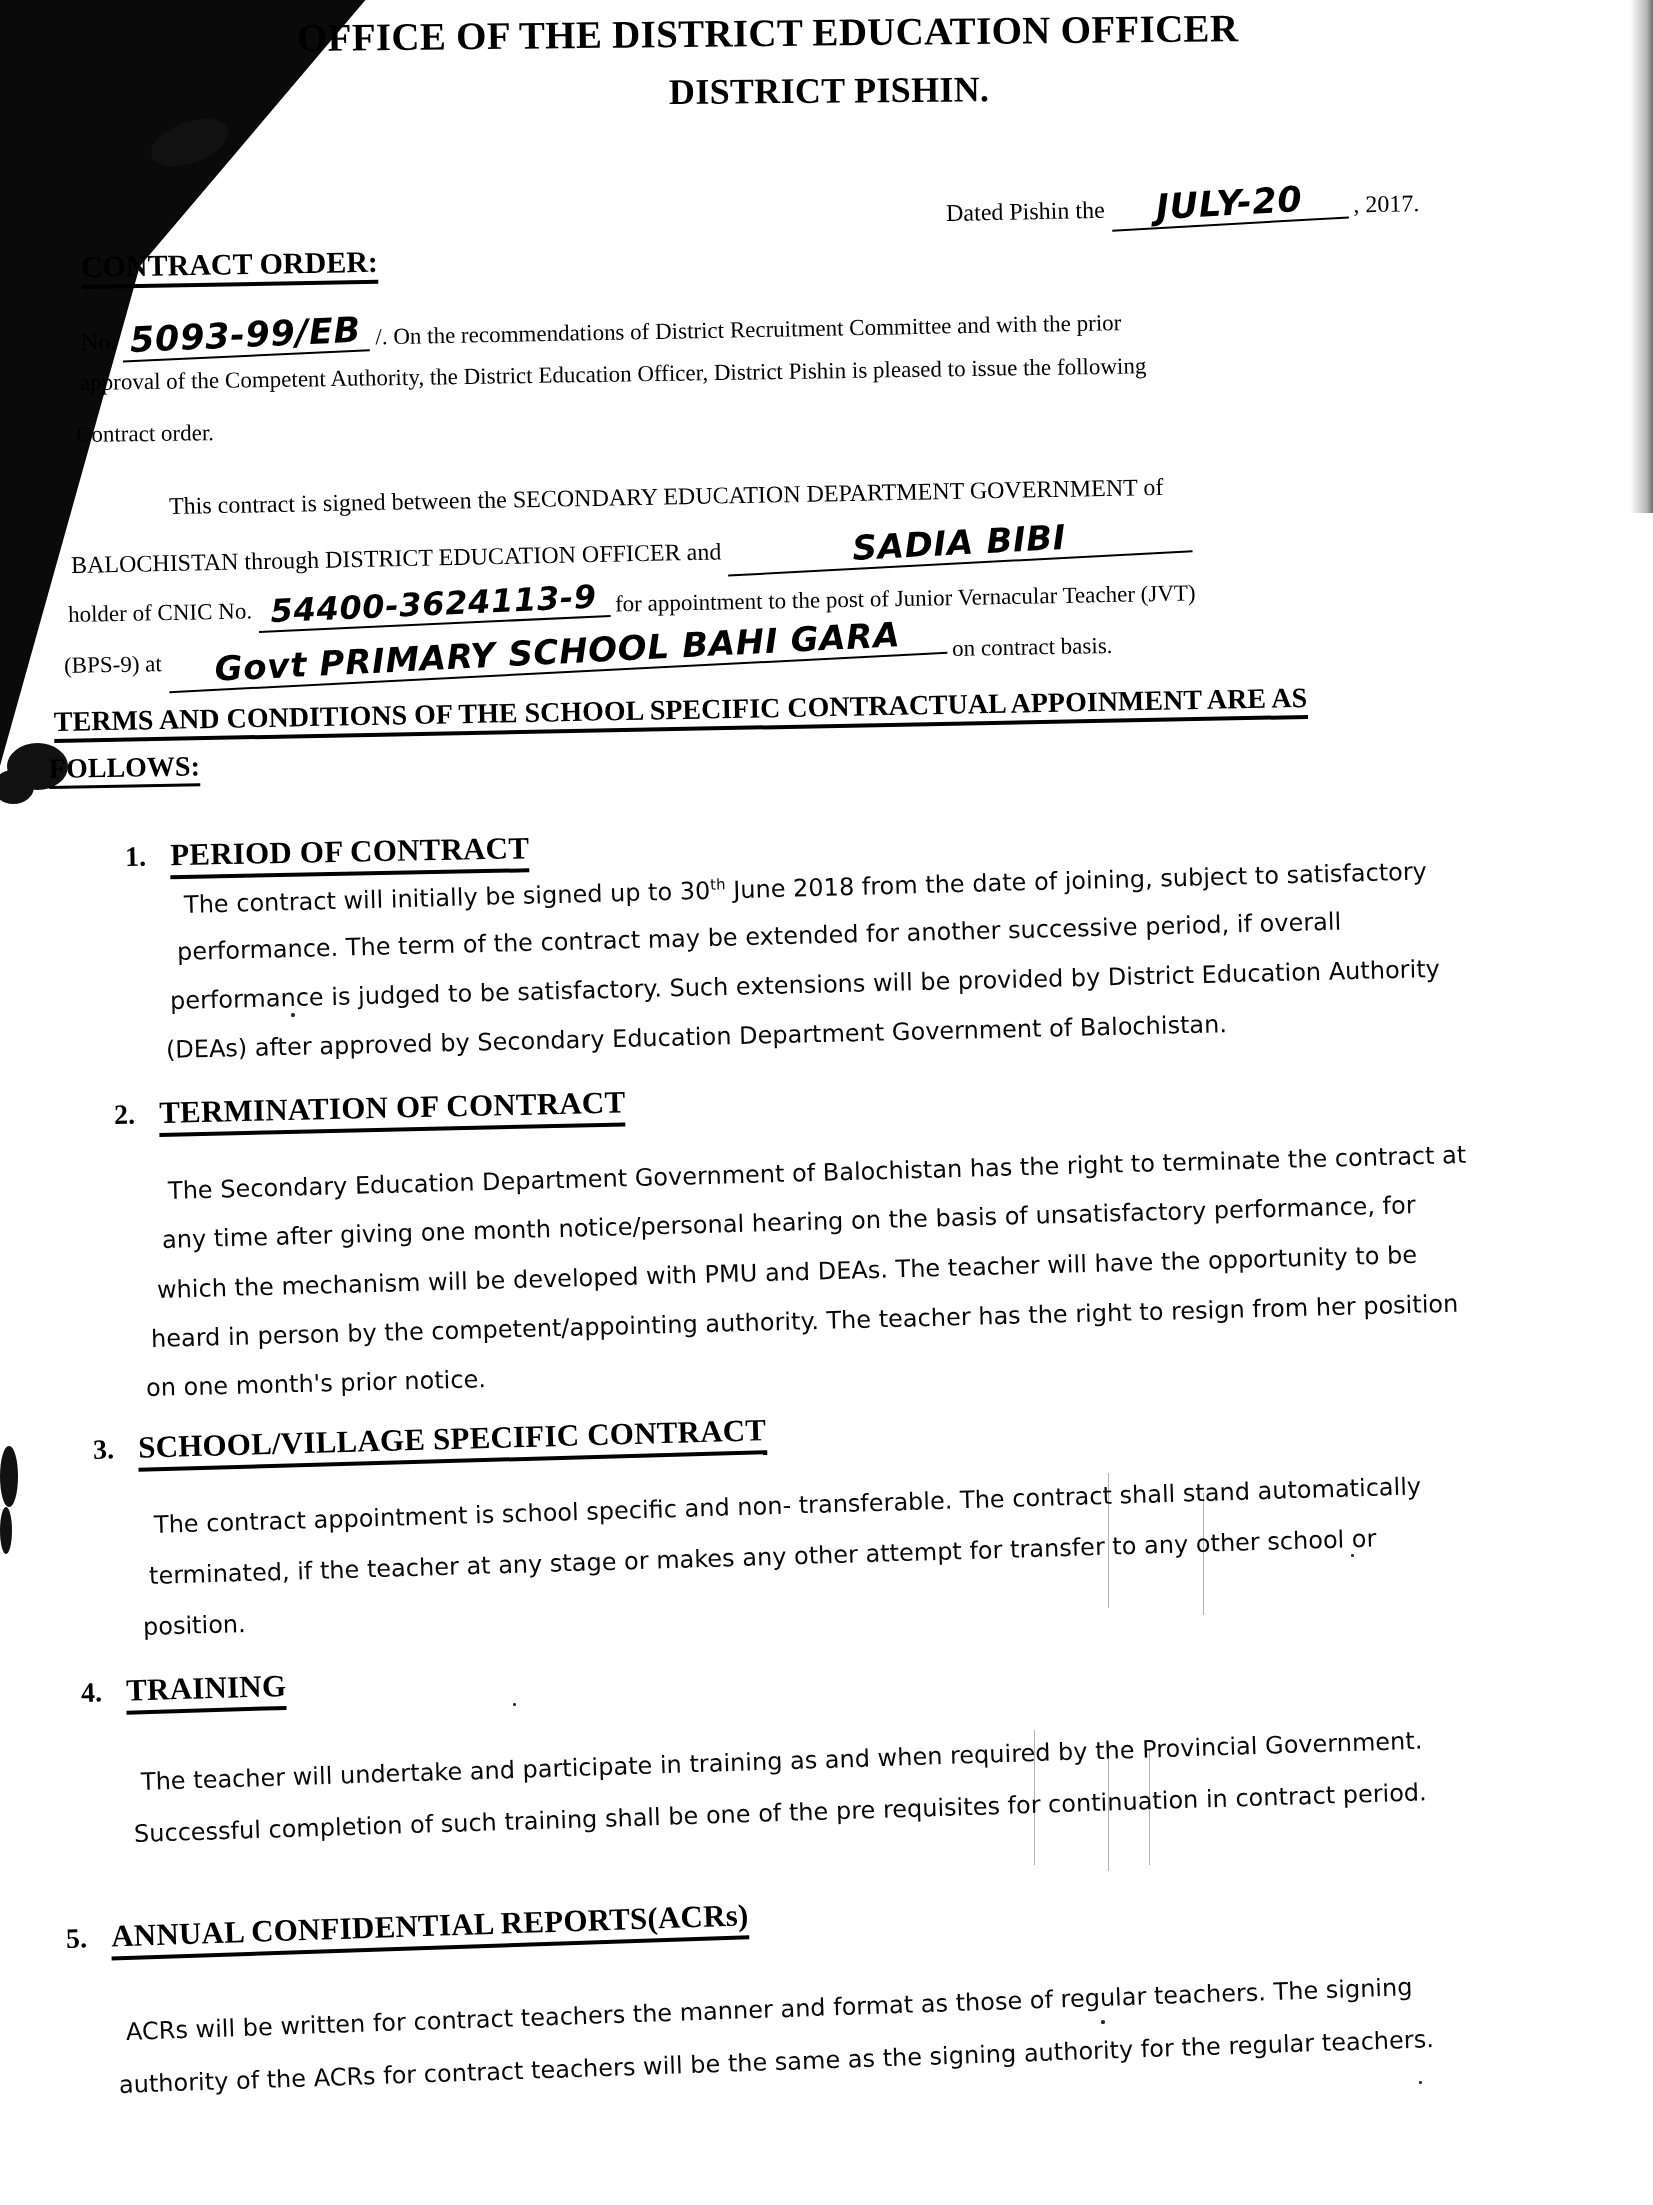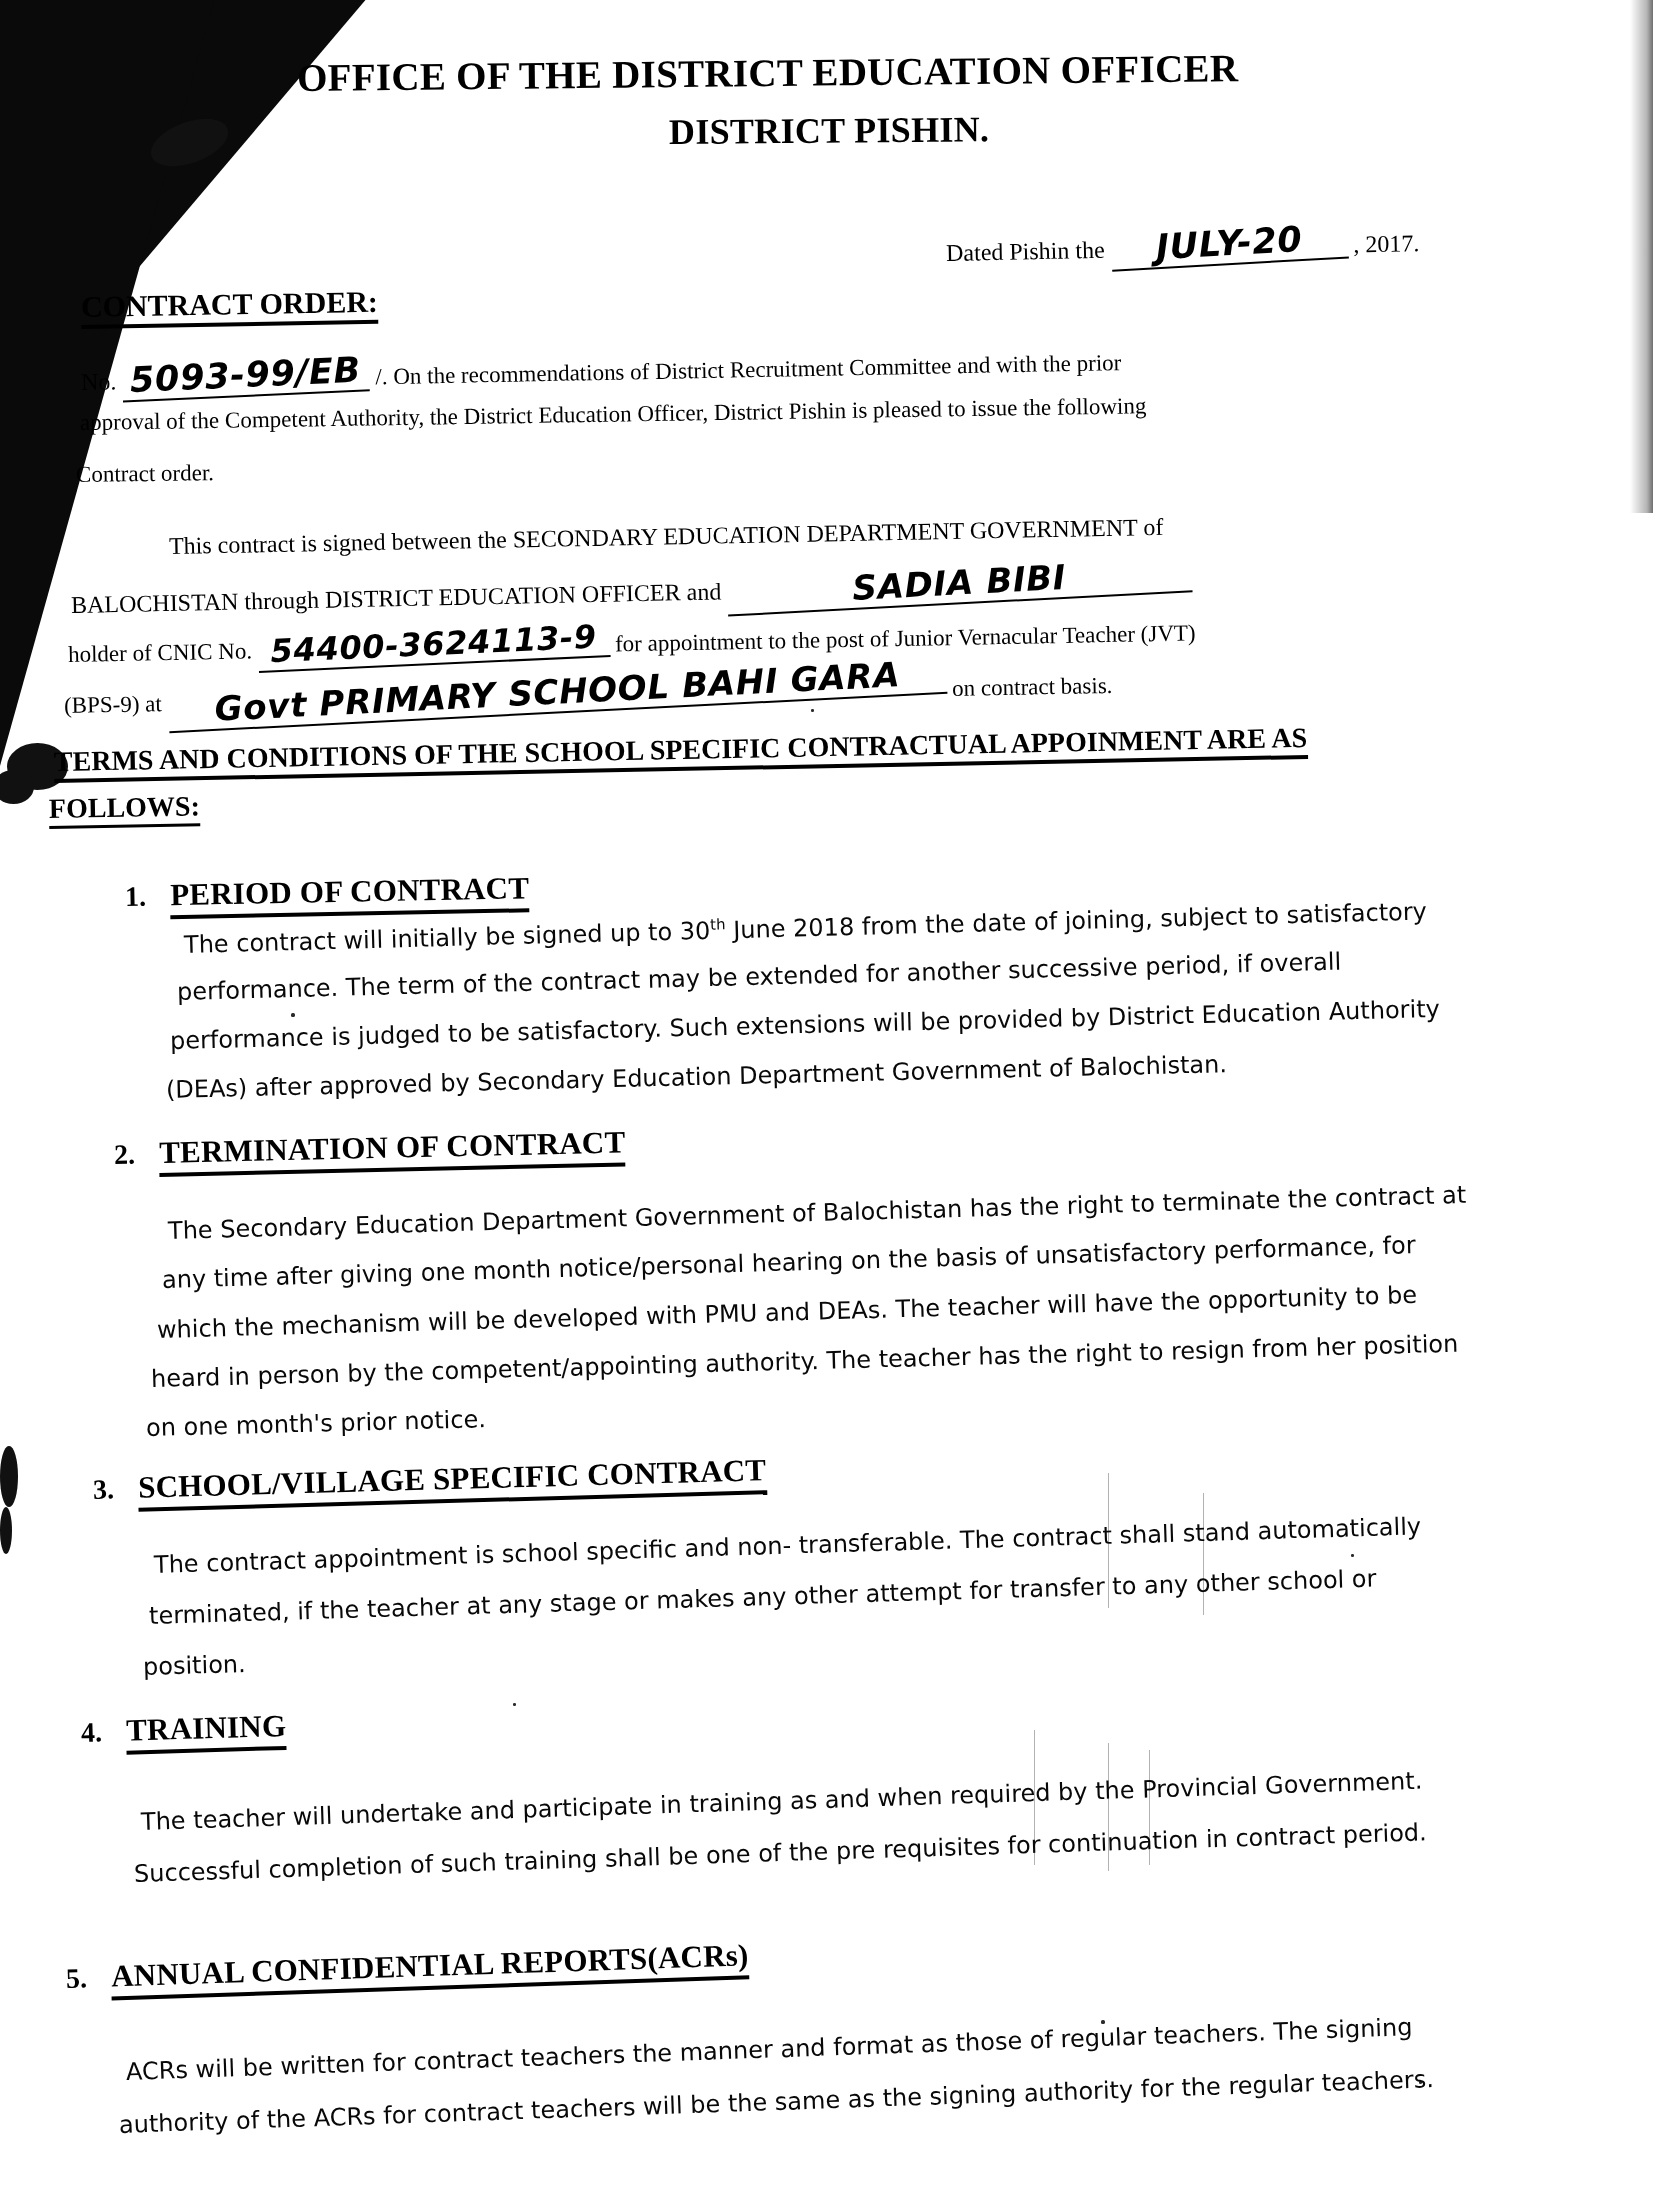--- a/index.html
+++ b/index.html
@@ -62,21 +62,20 @@
     width: 1.4px;
   }
 
   
   #content {
     position: absolute;
     top: 0;
     left: 0;
     width: 1654px;
     height: 2141px;
-    margin-top: 40px;
   }
 
   .blk { position: absolute; }
 
   
   .title1 {
     font-family: "Liberation Serif", serif;
     font-weight: bold;
     font-size: 39px;
     letter-spacing: 0.3px;

